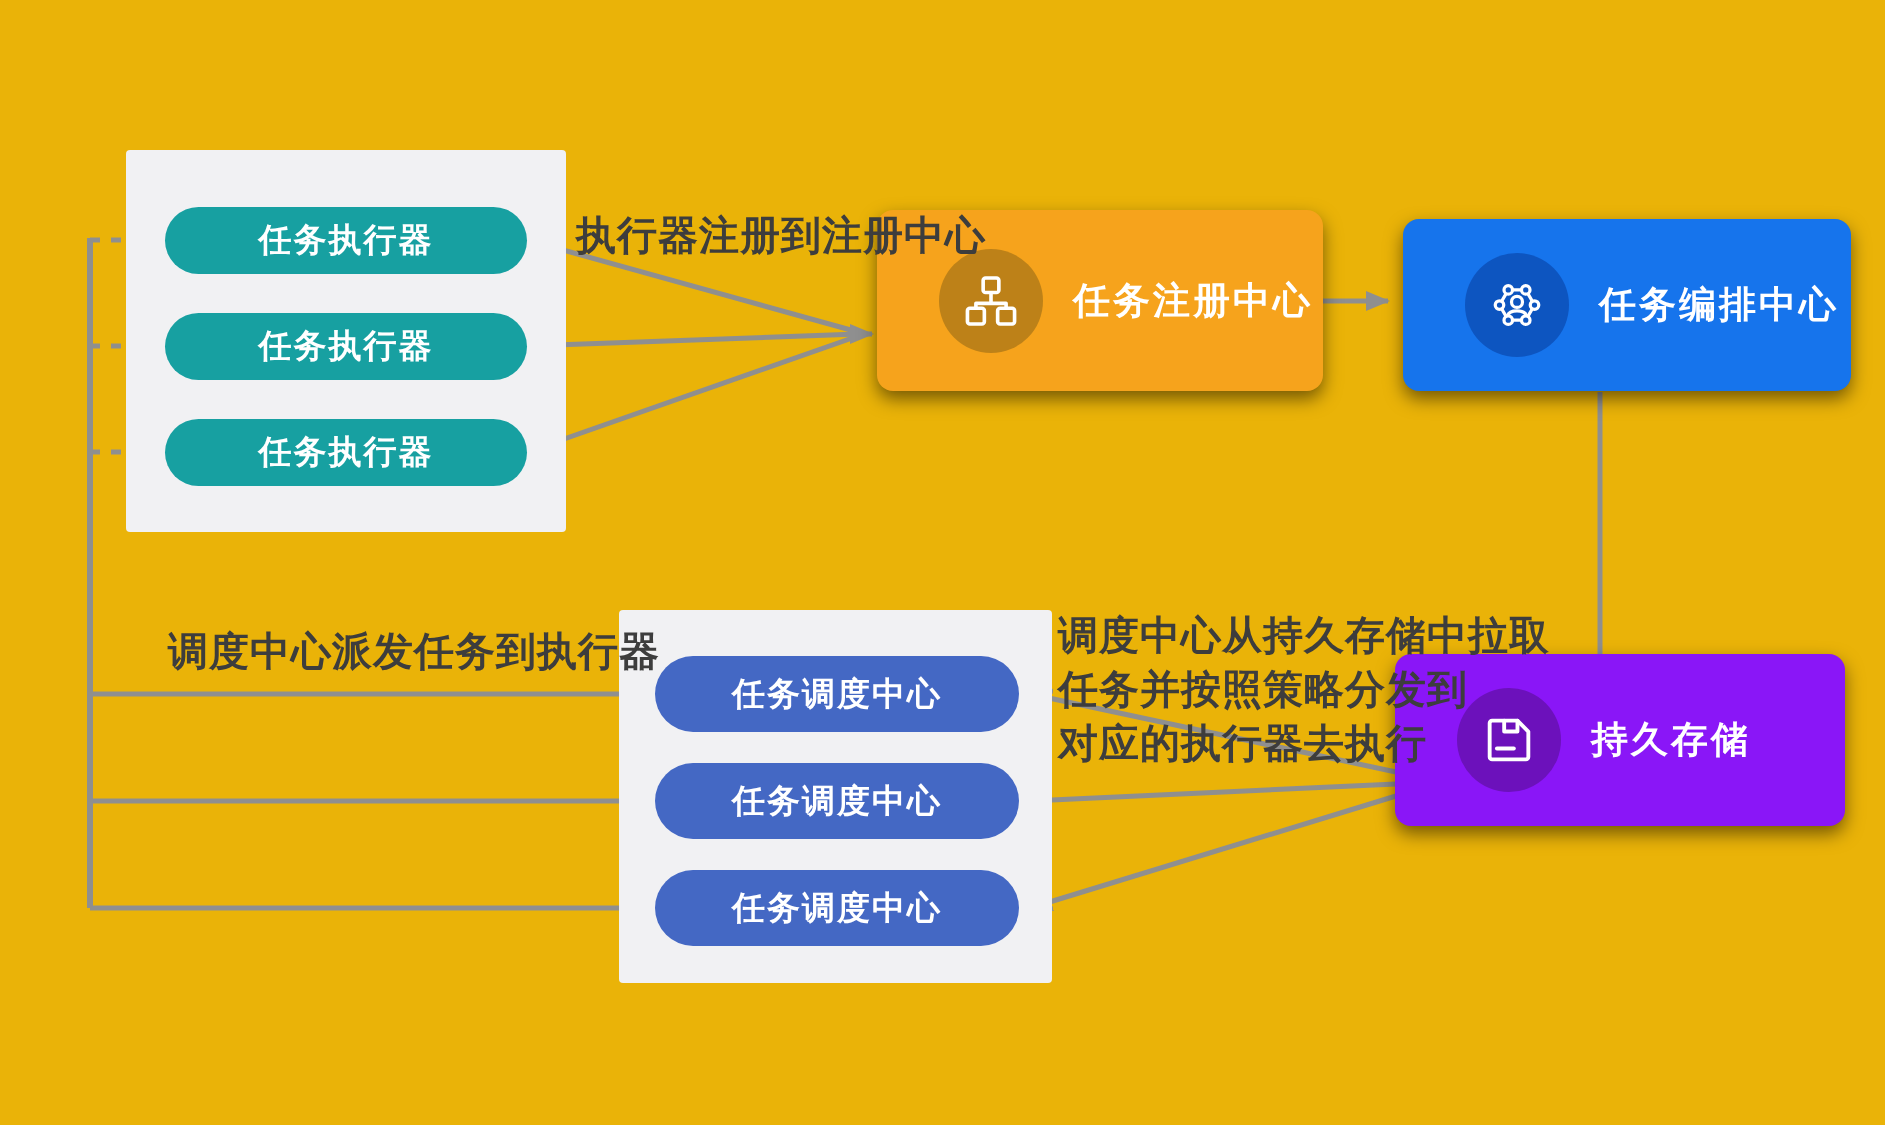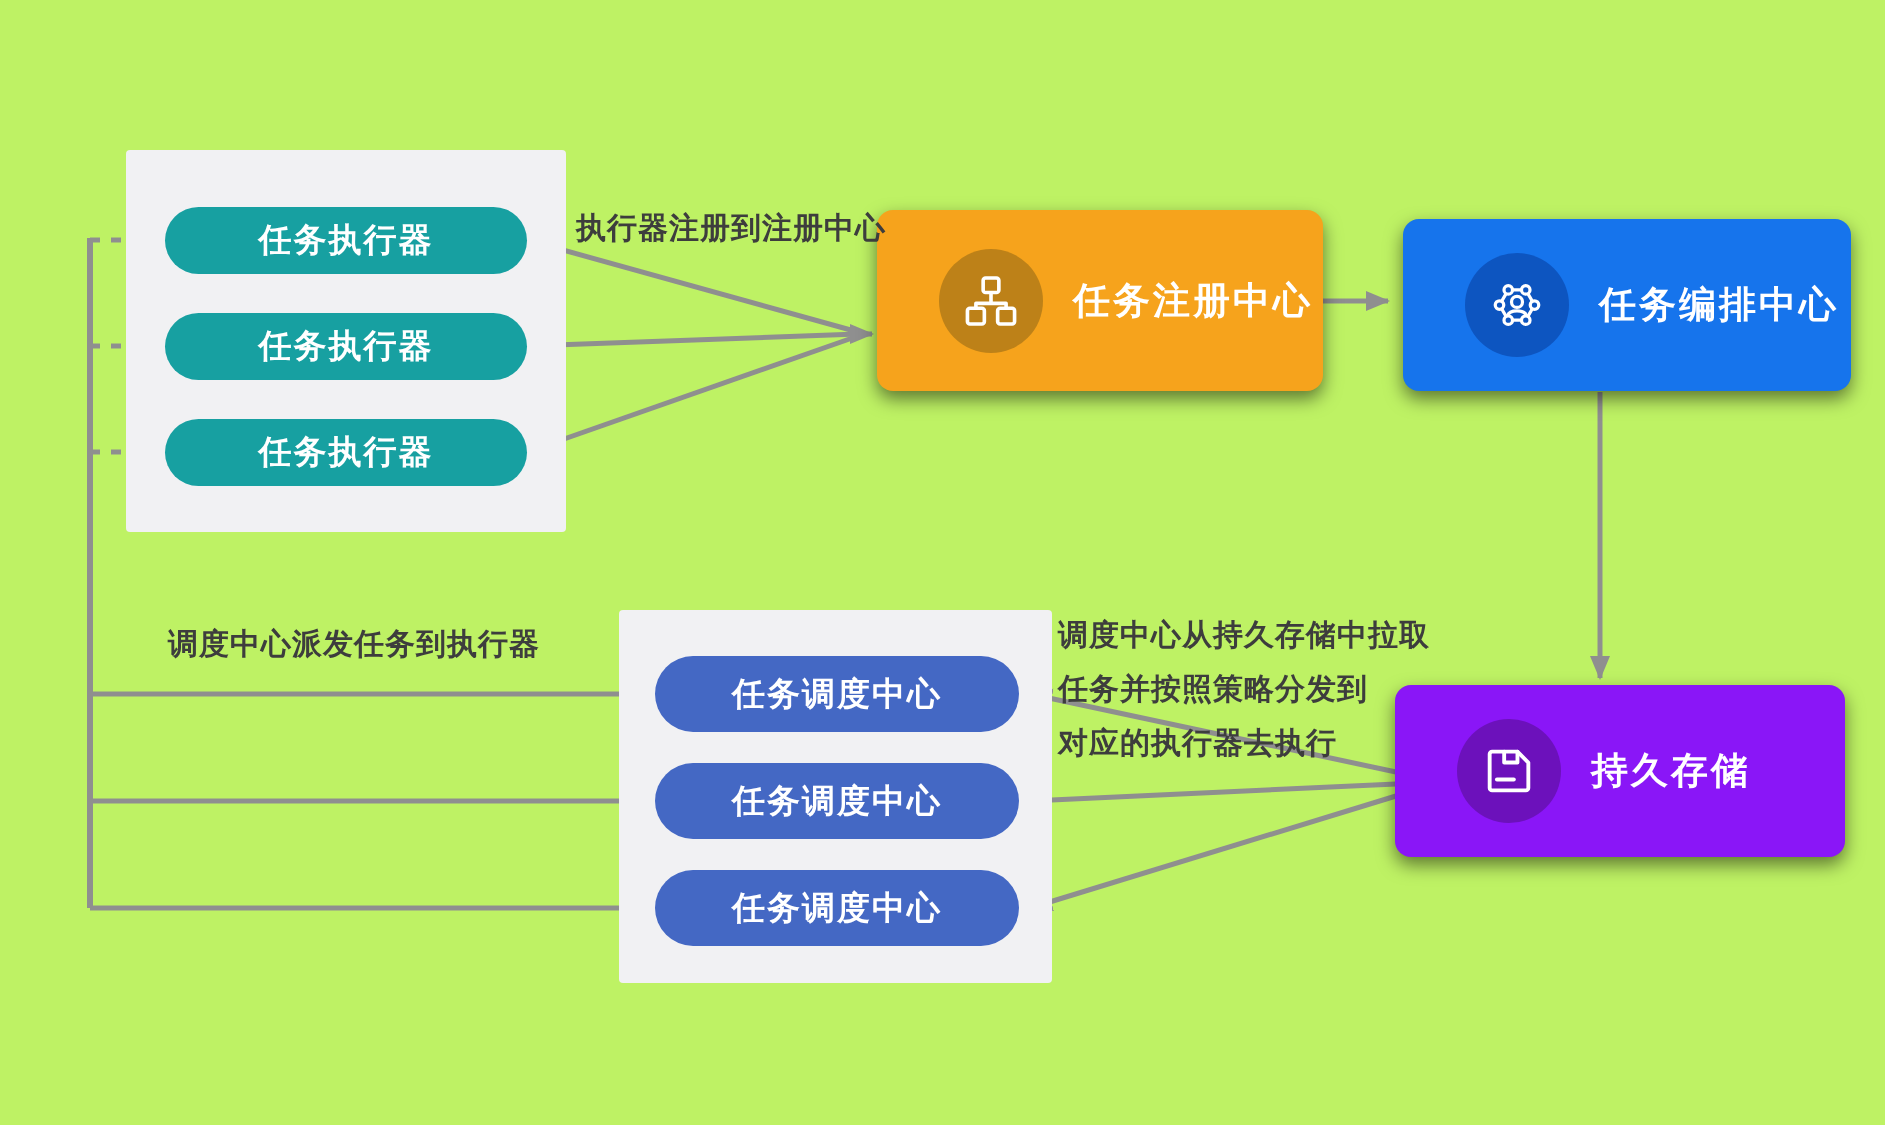--- a/index.html
+++ b/index.html
@@ -1,35 +1,35 @@
 <!DOCTYPE html>
 <html><head>
 <meta charset="utf-8">
 <style>
   html,body{margin:0;padding:0;background:#000;width:1885px;height:1125px;overflow:hidden;
     font-family:"DejaVu Sans","Liberation Sans",sans-serif;}
-  .stage{position:relative;width:1885px;height:1125px;background:#bef264;}
+  .stage{position:relative;width:1885px;height:1125px;background:#eab308;}
   svg.wires{position:absolute;left:0;top:0;z-index:1;}
   .group-box{position:absolute;background:#F1F1F3;border-radius:4px;z-index:2;}
   .pill{position:absolute;display:flex;align-items:center;justify-content:center;
     color:#fff;font-weight:700;font-size:33px;letter-spacing:2px;z-index:3;}
   .pill.teal{background:#17A0A1;}
   .pill.indigo{background:#4468C4;}
   .node-card{position:absolute;display:flex;align-items:center;border-radius:16px;z-index:3;
     box-shadow:0 8px 18px rgba(0,0,0,0.5);padding-left:24px;}
   .node-card .icon-circle{width:104px;height:104px;border-radius:50%;margin-left:38px;
     display:flex;align-items:center;justify-content:center;flex:0 0 auto;}
   .node-card .card-label{color:#fff;font-weight:700;font-size:37px;margin-left:30px;letter-spacing:3px;white-space:nowrap;}
   .card-orange{background:#F6A31C;}
   .card-orange .icon-circle{background:#BD8118;}
   .card-blue{background:#1674EC;margin-left:8px;}
   .card-blue .icon-circle{background:#0D55C0;}
   .card-purple{background:#8A16F7;}
   .card-purple .icon-circle{background:#6C11BB;}
-  .edge-label{position:absolute;color:#3D3D3D;font-weight:700;font-size:30px;z-index:4;
+  .edge-label{position:absolute;color:#3D3D3D;font-weight:700;font-size:40px;z-index:4;
     white-space:nowrap;letter-spacing:1px;}
   .edge-label.multiline div{line-height:54px;}
 </style>
 </head>
 <body>
 
 <div class="stage">
 
   <svg class="wires" width="1885" height="1125" viewBox="0 0 1885 1125">
     <defs>
@@ -104,21 +104,21 @@
           <circle cx="17" cy="11.9" r="3.4" fill="#0D55C0"></circle>
           <circle cx="31" cy="11.9" r="3.4" fill="#0D55C0"></circle>
           <circle cx="24" cy="21.5" r="4.4"></circle>
           <path d="M16.5,32.5 C18,27.5 30,27.5 31.5,32.5"></path>
         </g>
       </svg>
     </div>
     <div class="card-label">任务编排中心</div>
   </div>
 
-  <div class="node-card card-purple" style="left:1395px;top:685px;width:426px;height:172px;">
+  <div class="node-card card-purple" style="left:1395px;top:654px;width:426px;height:172px;">
     <div class="icon-circle">
       <svg width="58" height="58" viewBox="0 0 48 48">
         <g fill="none" stroke="#fff" stroke-width="3.2" stroke-linejoin="round" stroke-linecap="round">
           <path d="M8,10 a2,2 0 0 1 2,-2 L31,8 L40,17 L40,38 a2,2 0 0 1 -2,2 L10,40 a2,2 0 0 1 -2,-2 Z"></path>
           <path d="M20,8 L20,17 L31,17 L31,8"></path>
           <path d="M14,31 L28,31"></path>
         </g>
       </svg>
     </div>
     <div class="card-label">持久存储</div>

